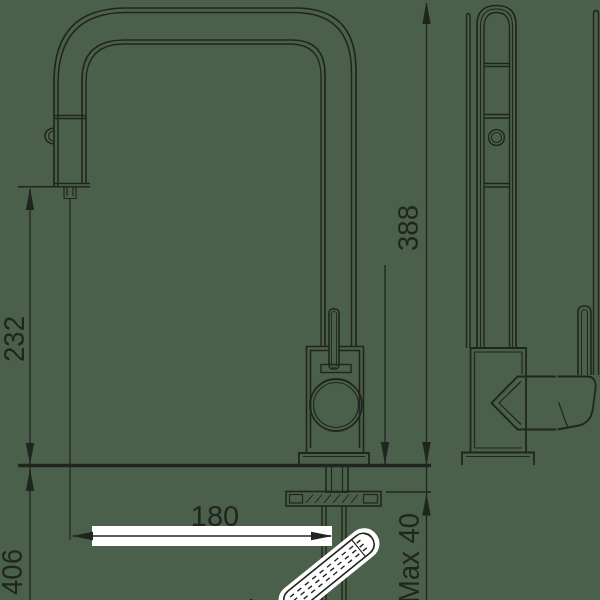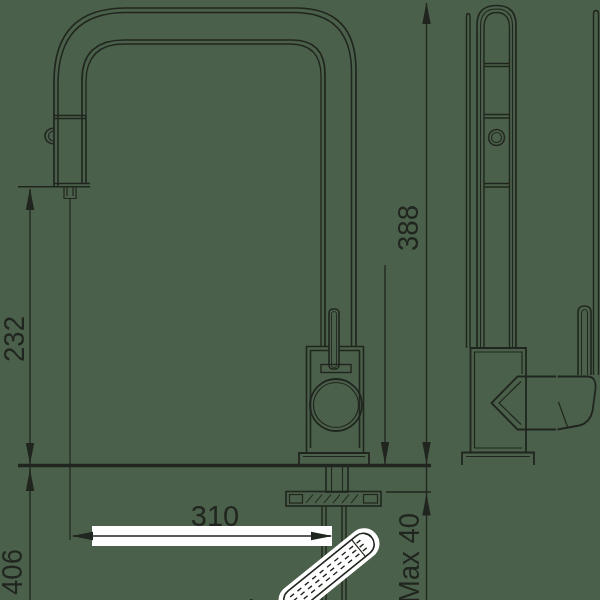--- a/index.html
+++ b/index.html
@@ -144,15 +144,15 @@
 </svg>
 
 <div class="dim-label vert" style="left:-21px; top:322px; width:70px; height:34px;">232</div>
 
 <div class="dim-label vert" style="left:-23px; top:555px; width:70px; height:34px;">406</div>
 
 <div class="dim-label vert" style="left:373px; top:211px; width:70px; height:34px;">388</div>
 
 <div class="dim-label vert" style="left:354px; top:541px; width:110px; height:34px;">Max 40</div>
 
-<div class="dim-label" style="left:175px; top:499px; width:80px; height:34px;">310</div>
+<div class="dim-label" style="left:175px; top:499px; width:80px; height:34px;">180</div>
 
 <div class="dim-label" style="left:222px; top:593px; width:80px; height:30px; font-size:27px;">Ø 35</div>
 
 </body></html>

